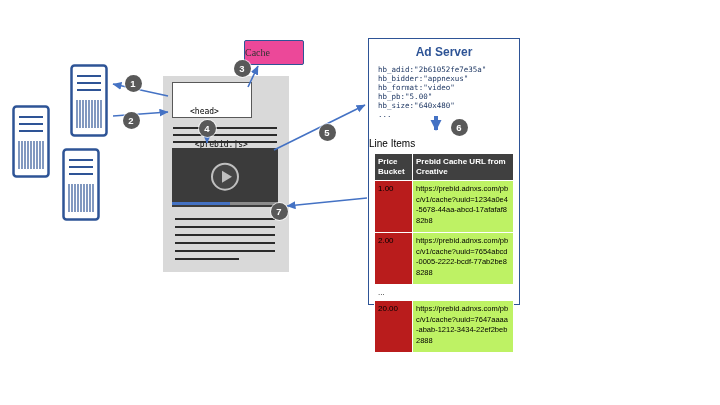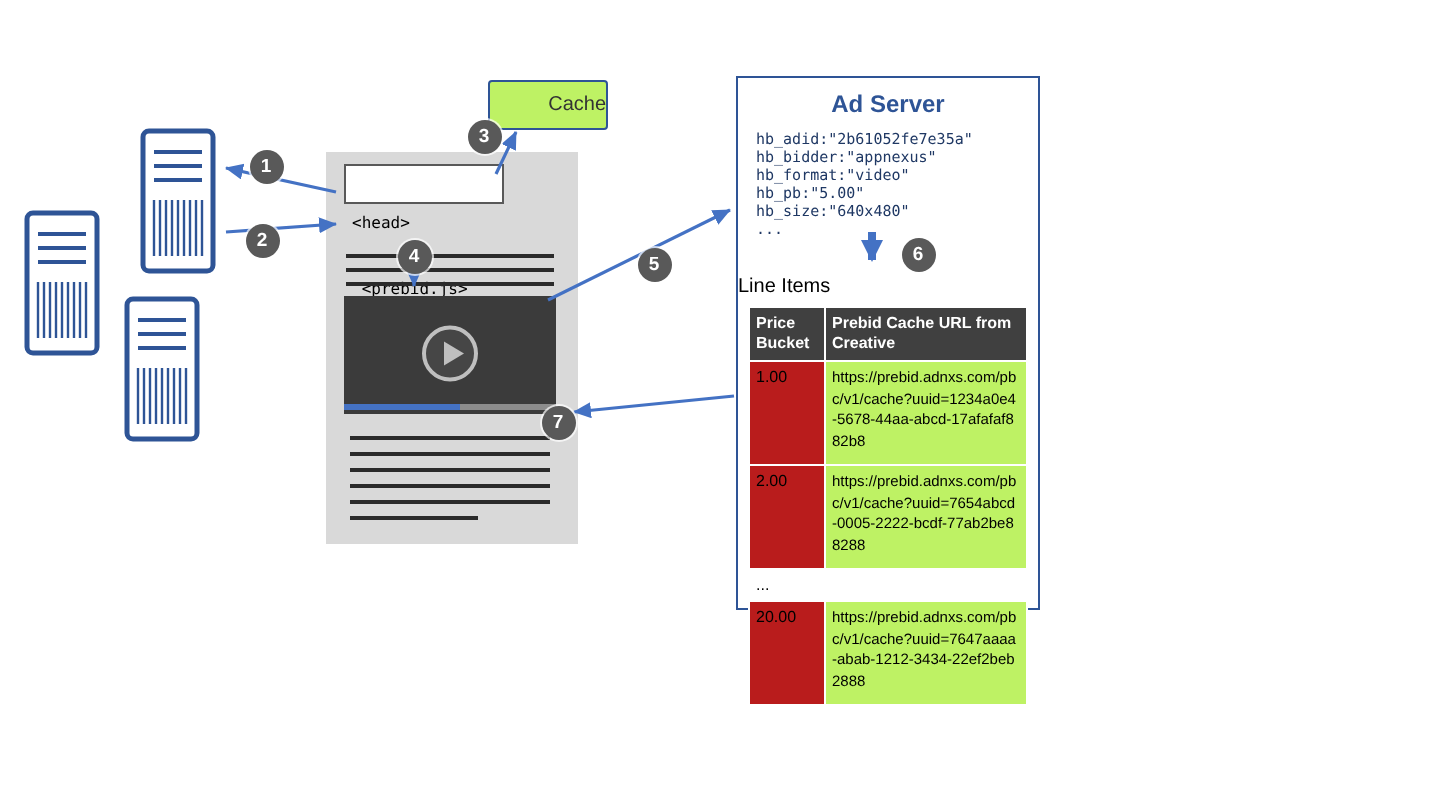--- a/index.html
+++ b/index.html
@@ -7,32 +7,32 @@
     position:relative;width:720px;height:405px;overflow:hidden;
     font-family:"Liberation Sans",sans-serif;background:#ffffff;
   }
 
   
   .server{position:absolute;width:38px;height:73px;}
 
   
   .cache-box{
     position:absolute;left:244px;top:40px;width:58px;height:23px;
-    background:#bef264;border:1.5px solid #2E5496;border-radius:2px;
-    display:flex;align-items:center;justify-content:flex-end;
-    font-size:10px;color:#333333;
+    background:#ec4899;border:1.5px solid #2E5496;border-radius:2px;
+    display:flex;align-items:center;justify-content:flex-start;
+    font-size:10px;color:#333333;font-family:Liberation Serif, serif;
   }
 
   
   .page{position:absolute;left:163px;top:76px;width:126px;height:196px;background:#D9D9D9;}
   .code-box{
-    position:absolute;left:9px;top:6px;width:80px;height:20px;
+    position:absolute;left:9px;top:6px;width:80px;height:36px;
     background:#ffffff;border:1px solid #595959;
     font-family:"DejaVu Sans Mono",monospace;font-size:8px;line-height:11px;
-    color:#000;padding:1px 3px;box-sizing:border-box;white-space:pre;
+    color:#000;padding:1px 17px;box-sizing:border-box;white-space:pre;
   }
   .tline{position:absolute;height:1.5px;background:#2b2b2b;}
 
   .video{position:absolute;left:9px;top:72px;width:106px;height:59px;background:#3B3B3B;}
   .video svg{position:absolute;left:50%;top:50%;transform:translate(-50%,-54%);}
   .progress{position:absolute;left:0;bottom:2px;width:100%;height:3px;background:#8c8c8c;}
   .progress-fill{height:100%;width:55%;background:#4472C4;}
 
   
   .adserver{

